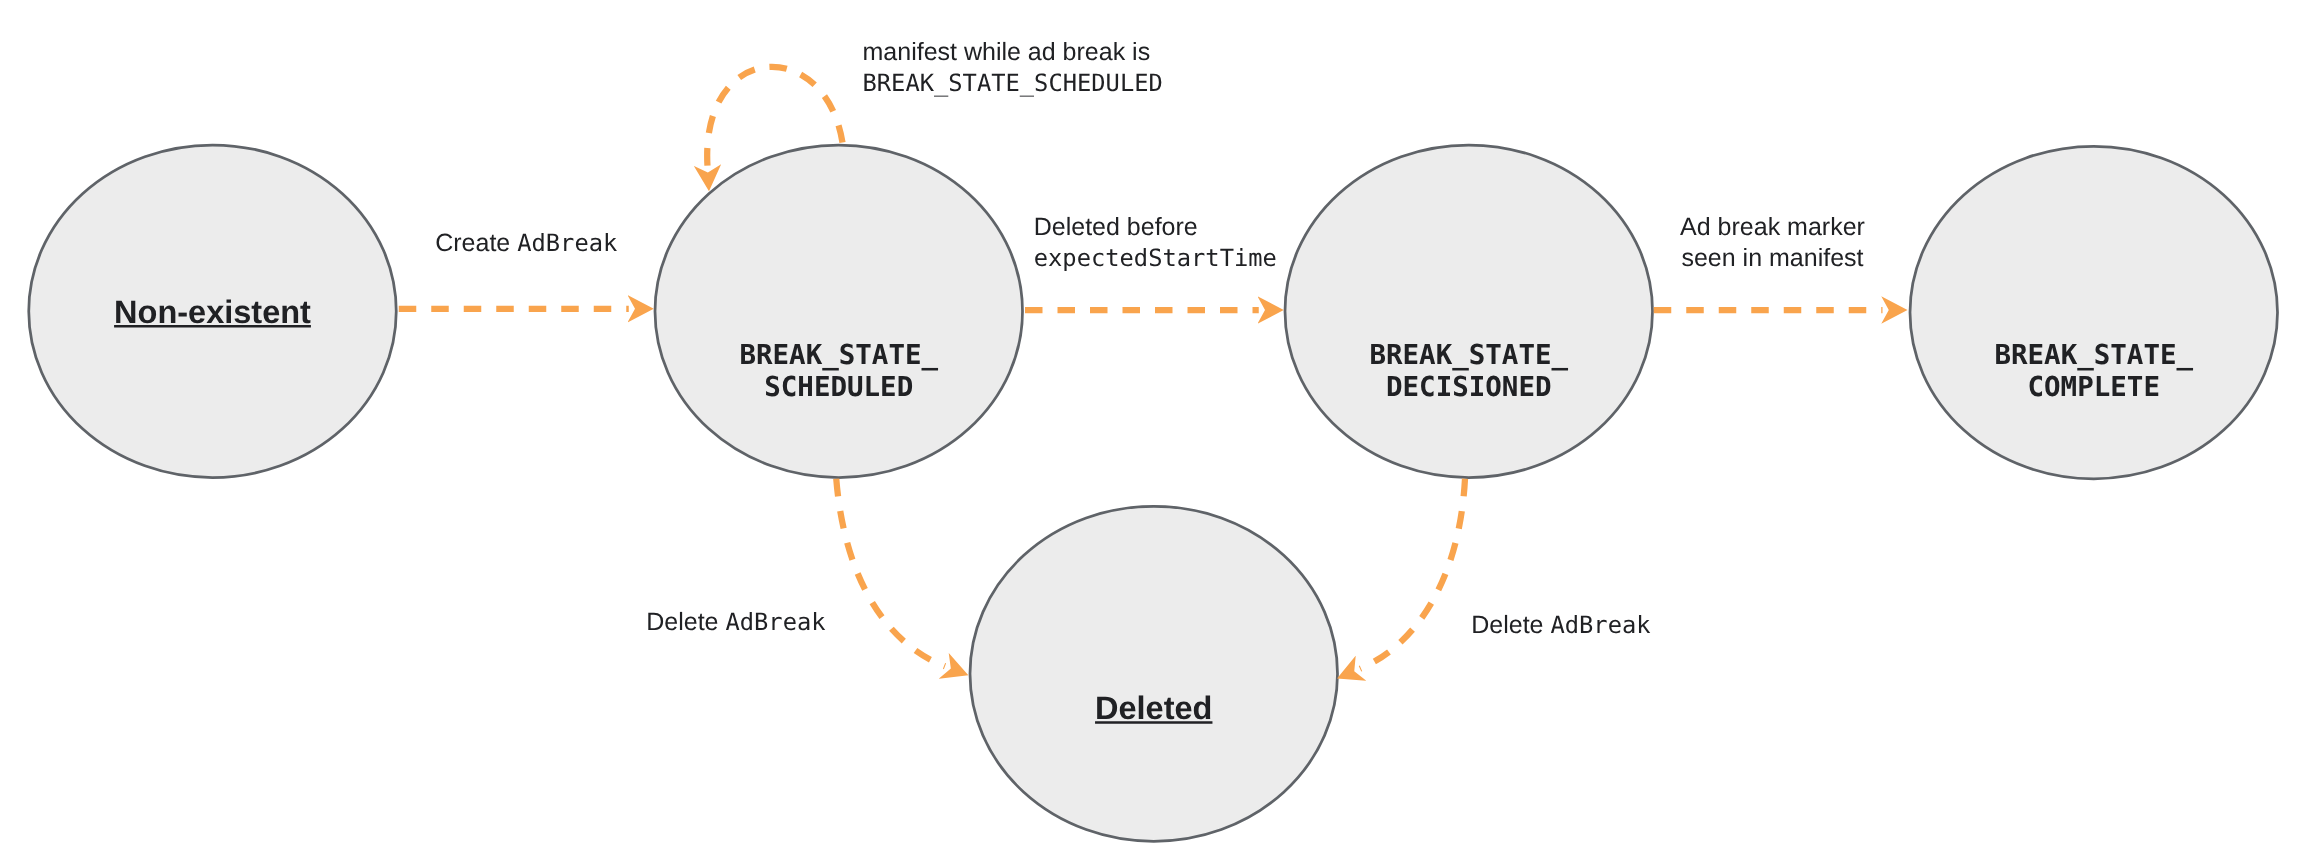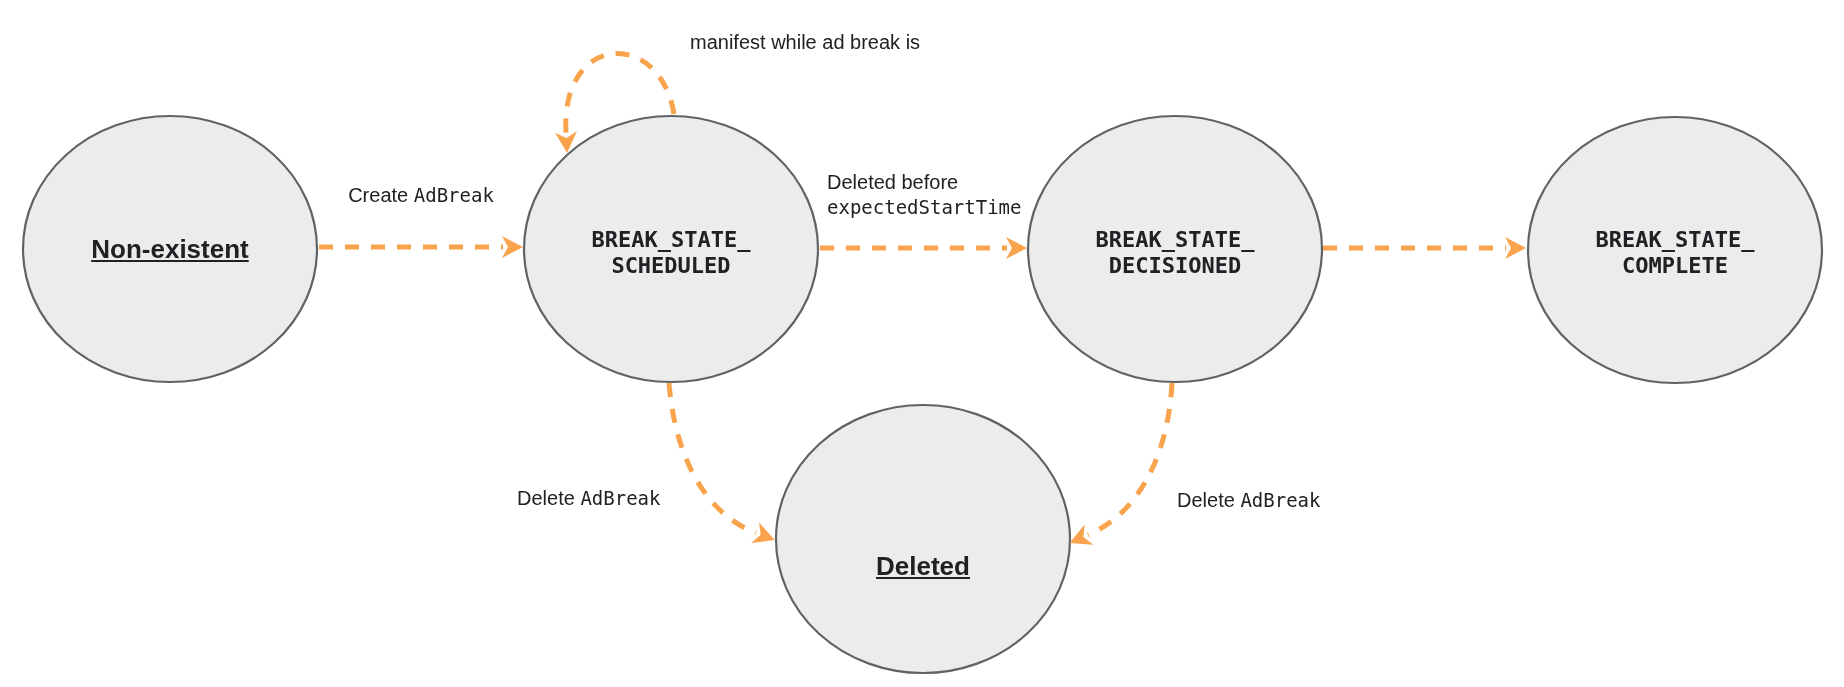--- a/index.html
+++ b/index.html
@@ -38,21 +38,21 @@
     position: absolute;
     transform: translate(-50%, -50%);
     text-align: center;
     font-weight: bold;
     white-space: nowrap;
     color: var(--text);
   }
   .state-label.sans { font-size: 26px; line-height: 30px; text-decoration: underline; }
   .state-label.mono {
     font-family: "DejaVu Sans Mono", "Liberation Mono", monospace;
-    font-size: 22px; line-height: 26px;
+    font-size: 22px; line-height: 26px; margin-top: 45px;
   }
   .state-line { display: block; }
 
   .edge-label {
     position: absolute;
     font-size: 20px;
     line-height: 25px;
     white-space: nowrap;
     color: var(--text);
   }
@@ -111,27 +111,32 @@
   <div class="state-label sans" style="left:923px; top:539px;margin-top:27px;">
     <span class="state-line">Deleted</span>
   </div>
 
   <div class="edge-label center-x" style="left:421px; top:183px;">
     <span>Create </span><span class="mono">AdBreak</span>
   </div>
 
   <div class="edge-label" style="left:690px; top:30px;">
     <span class="edge-line">manifest while ad break is</span>
+    <span class="edge-line mono">BREAK_STATE_SCHEDULED</span>
   </div>
 
   <div class="edge-label" style="left:827px; top:170px;">
     <span class="edge-line">Deleted before</span>
     <span class="edge-line mono">expectedStartTime</span>
   </div>
 
+  <div class="edge-label center-x" style="left:1418px; top:170px;">
+    <span class="edge-line">Ad break marker</span>
+    <span class="edge-line">seen in manifest</span>
+  </div>
 
   <div class="edge-label" style="left:517px; top:486px;">
     <span>Delete </span><span class="mono">AdBreak</span>
   </div>
 
   <div class="edge-label" style="left:1177px; top:488px;">
     <span>Delete </span><span class="mono">AdBreak</span>
   </div>
 
 </div>

